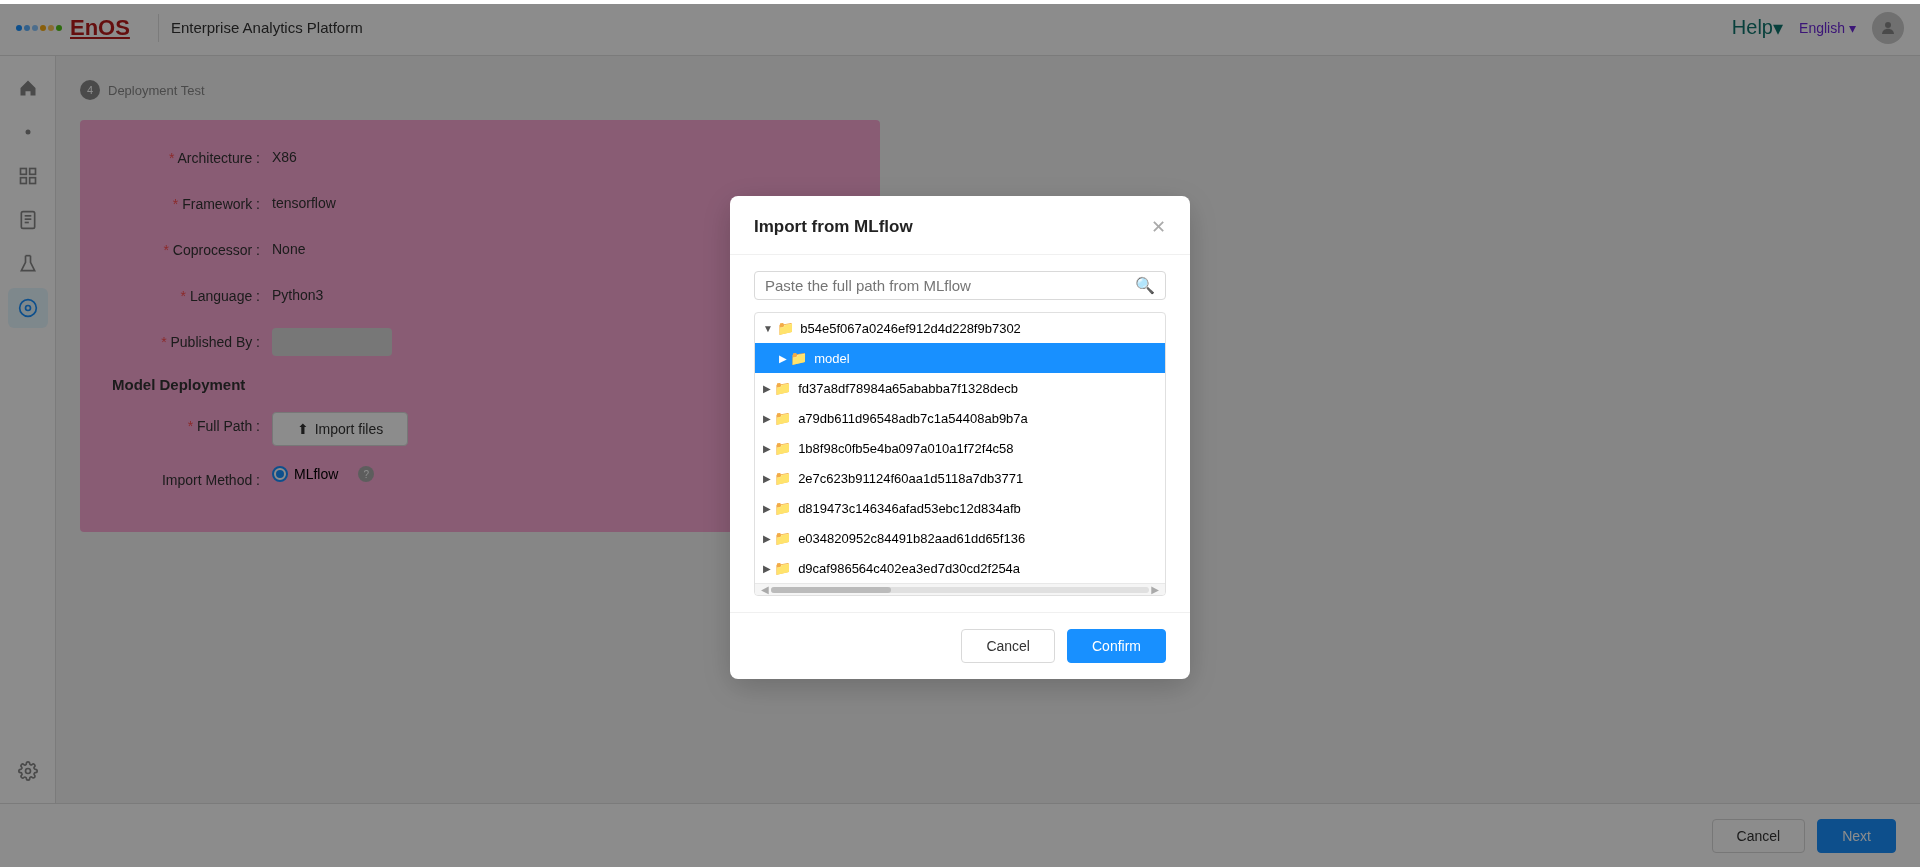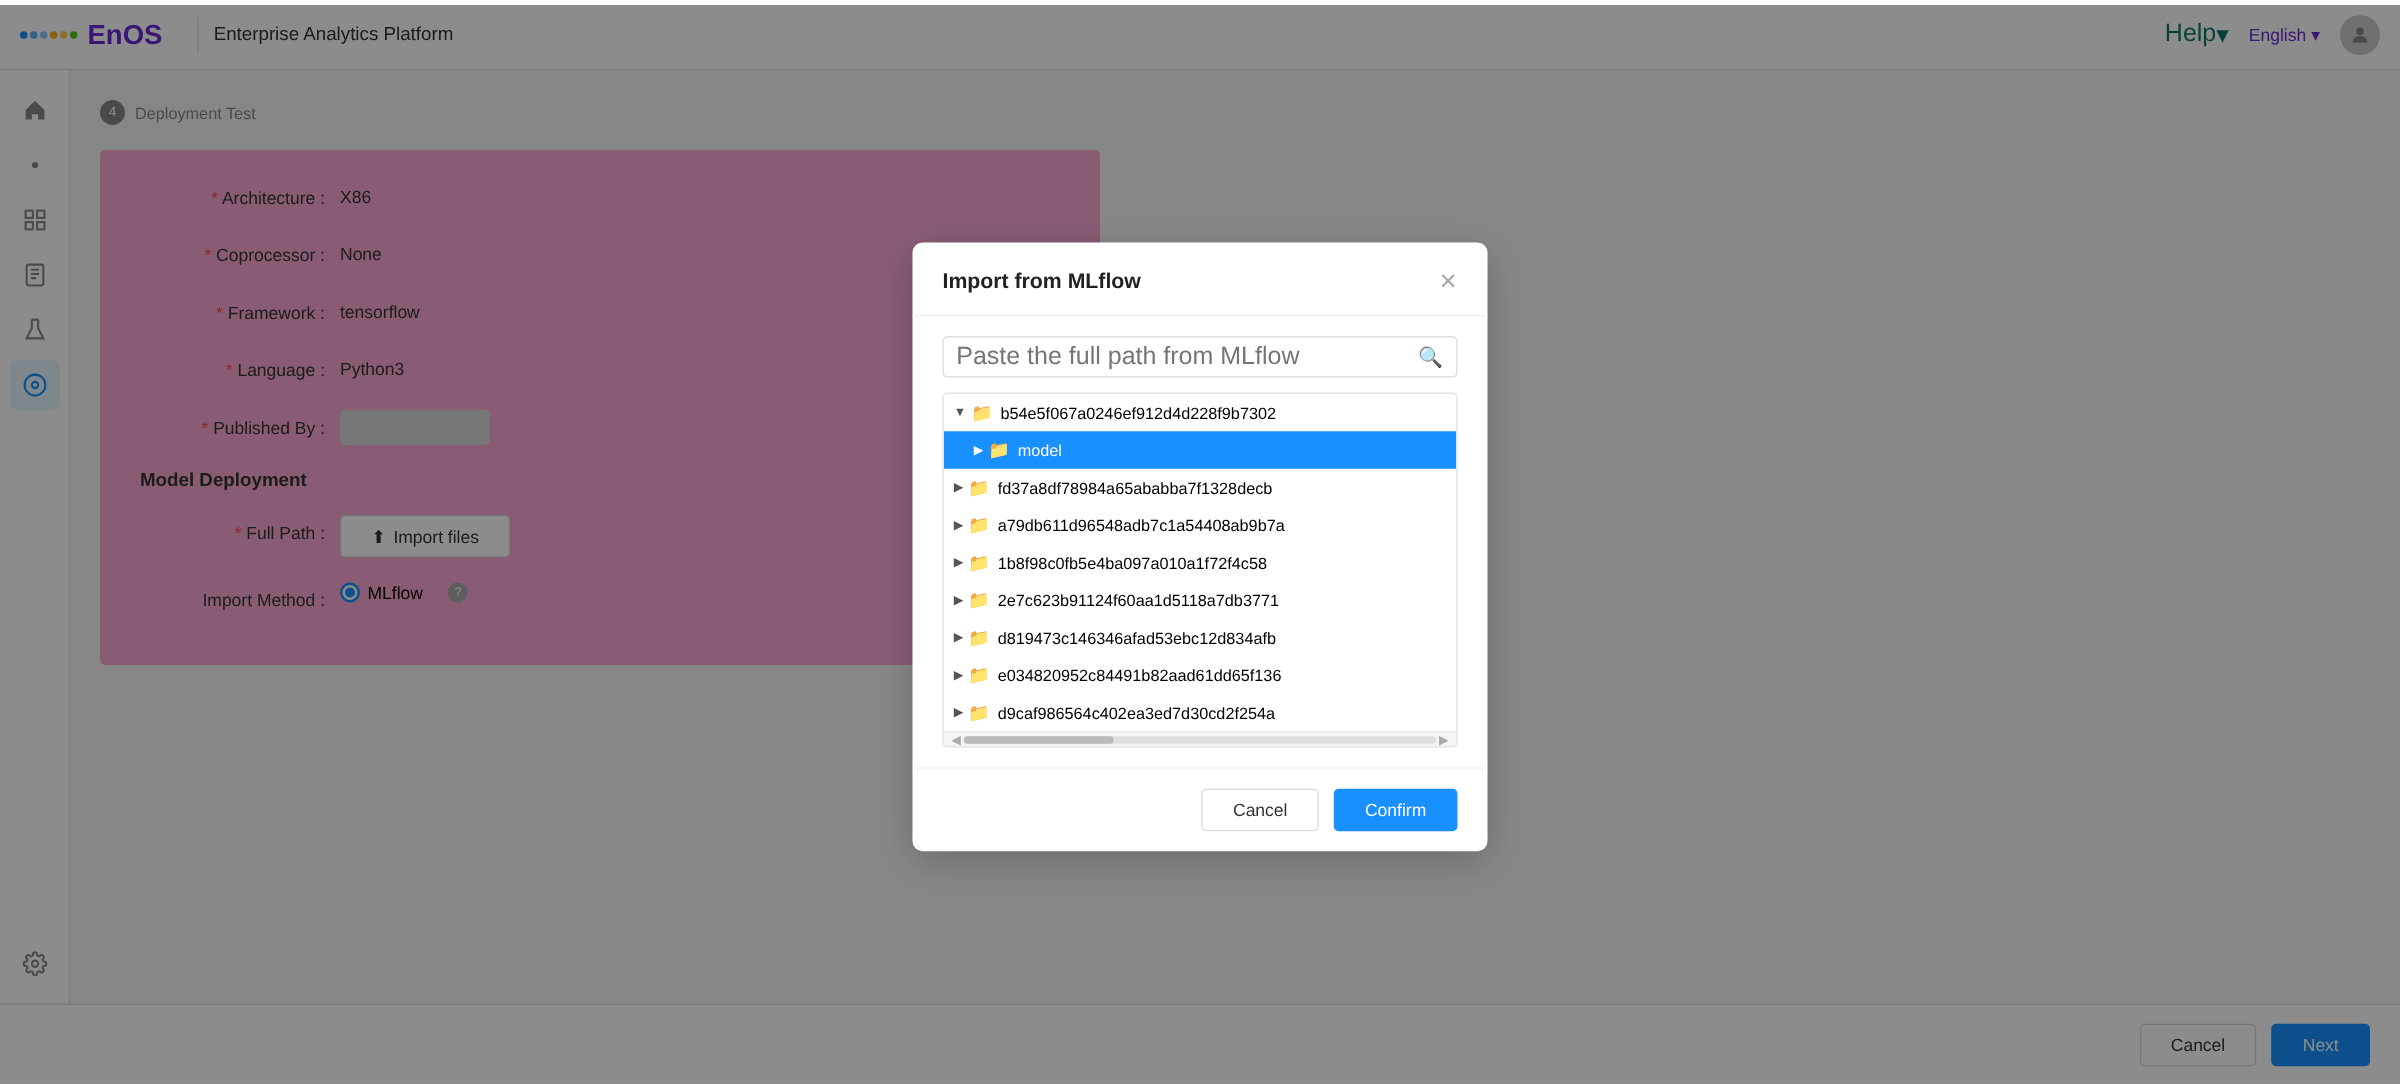--- a/index.html
+++ b/index.html
@@ -10,21 +10,21 @@
     .top-bar { display: flex; align-items: center; height: 56px; background: #fff; border-bottom: 1px solid #e0e0e0; padding: 0 16px; z-index: 10; }
     .main-area { display: flex; flex: 1; overflow: hidden; }
     .sidebar { width: 56px; background: #fff; border-right: 1px solid #e0e0e0; display: flex; flex-direction: column; align-items: center; padding: 12px 0; gap: 4px; }
     .content-area { flex: 1; background: #f5f5f5; padding: 24px; overflow: auto; position: relative; }
     .bottom-bar { height: 64px; background: #fff; border-top: 1px solid #e0e0e0; display: flex; align-items: center; justify-content: flex-end; padding: 0 24px; gap: 12px; }
 
     
     .logo-area { display: flex; align-items: center; gap: 8px; margin-right: 16px; }
     .logo-dots { display: flex; gap: 2px; }
     .logo-dot { width: 6px; height: 6px; border-radius: 50%; background: #1890ff; }
-    .logo-text { font-size: 22px; font-weight: bold; color: #6d28d9; }
+    .logo-text { font-size: 22px; font-weight: bold; color: #b91c1c; text-decoration: underline; }
     .divider-v { width: 1px; height: 28px; background: #e0e0e0; margin: 0 12px; }
     .platform-title { font-size: 15px; color: #333; }
     .top-bar-right { margin-left: auto; display: flex; align-items: center; gap: 16px; }
     .help-btn { color: #0f766e; font-size: 20px; cursor: pointer; display: flex; align-items: center; gap: 0; }
     .lang-btn { color: #6d28d9; font-size: 14px; cursor: pointer; display: flex; align-items: center; gap: 4px; }
     .avatar { width: 32px; height: 32px; border-radius: 50%; background: #ccc; display: flex; align-items: center; justify-content: center; color: #fff; }
 
     
     .sidebar-item { width: 40px; height: 40px; display: flex; align-items: center; justify-content: center; border-radius: 6px; cursor: pointer; color: #888; font-size: 18px; }
     .sidebar-item.active { background: #e6f7ff; color: #1890ff; }
@@ -176,26 +176,26 @@
         <div class="breadcrumb-num">4</div>
         <span>Deployment Test</span>
       </div>
 
       <div class="form-container">
         <div class="form-row">
           <div class="form-label required">Architecture :</div>
           <div class="form-value">X86</div>
         </div>
         <div class="form-row">
+          <div class="form-label required">Framework :</div>
+          <div class="form-value">tensorflow</div>
+        </div>
+        <div class="form-row">
           <div class="form-label required">Coprocessor :</div>
           <div class="form-value">None</div>
-        </div>
-        <div class="form-row">
-          <div class="form-label required">Framework :</div>
-          <div class="form-value">tensorflow</div>
         </div>
         <div class="form-row">
           <div class="form-label required">Language :</div>
           <div class="form-value">Python3</div>
         </div>
         <div class="form-row">
           <div class="form-label required">Published By :</div>
           <div class="blurred-input"></div>
         </div>
 
@@ -231,21 +231,21 @@
 
 <div class="modal-overlay">
   <div class="modal">
     <div class="modal-header">
       <span class="modal-title">Import from MLflow</span>
       <button class="close-btn">✕</button>
     </div>
     <div class="modal-body">
 
       <div class="search-row">
-        <input type="text" style="width: 100%; border: none; outline: none; font-size: 20px; color: rgb(153, 153, 153);" placeholder="Paste the full path from MLflow">
+        <input type="text" style="width: 100%; border: none; outline: none; font-size: 15px; color: rgb(153, 153, 153);" placeholder="Paste the full path from MLflow">
         <span class="search-icon">🔍</span>
       </div>
 
       <div class="tree-container">
         <div class="tree-scroll">
 
           <div class="tree-item">
             <span class="chevron">▼</span>
             <span class="folder-icon">📁</span>
             <span class="tree-label">b54e5f067a0246ef912d4d228f9b7302</span>

